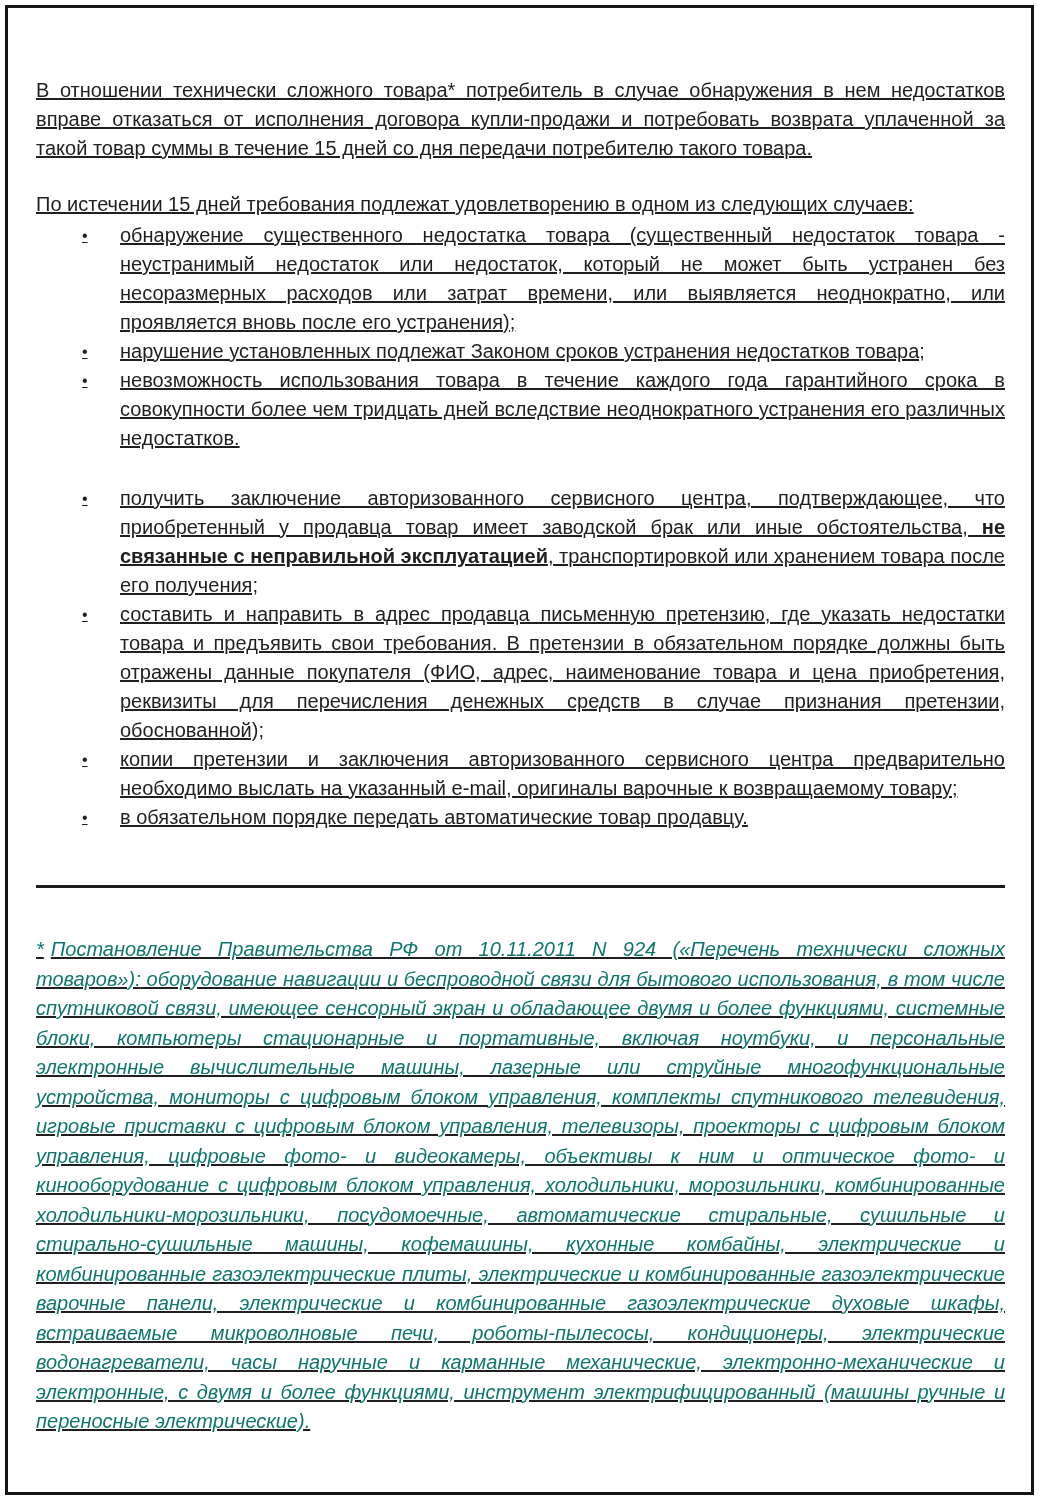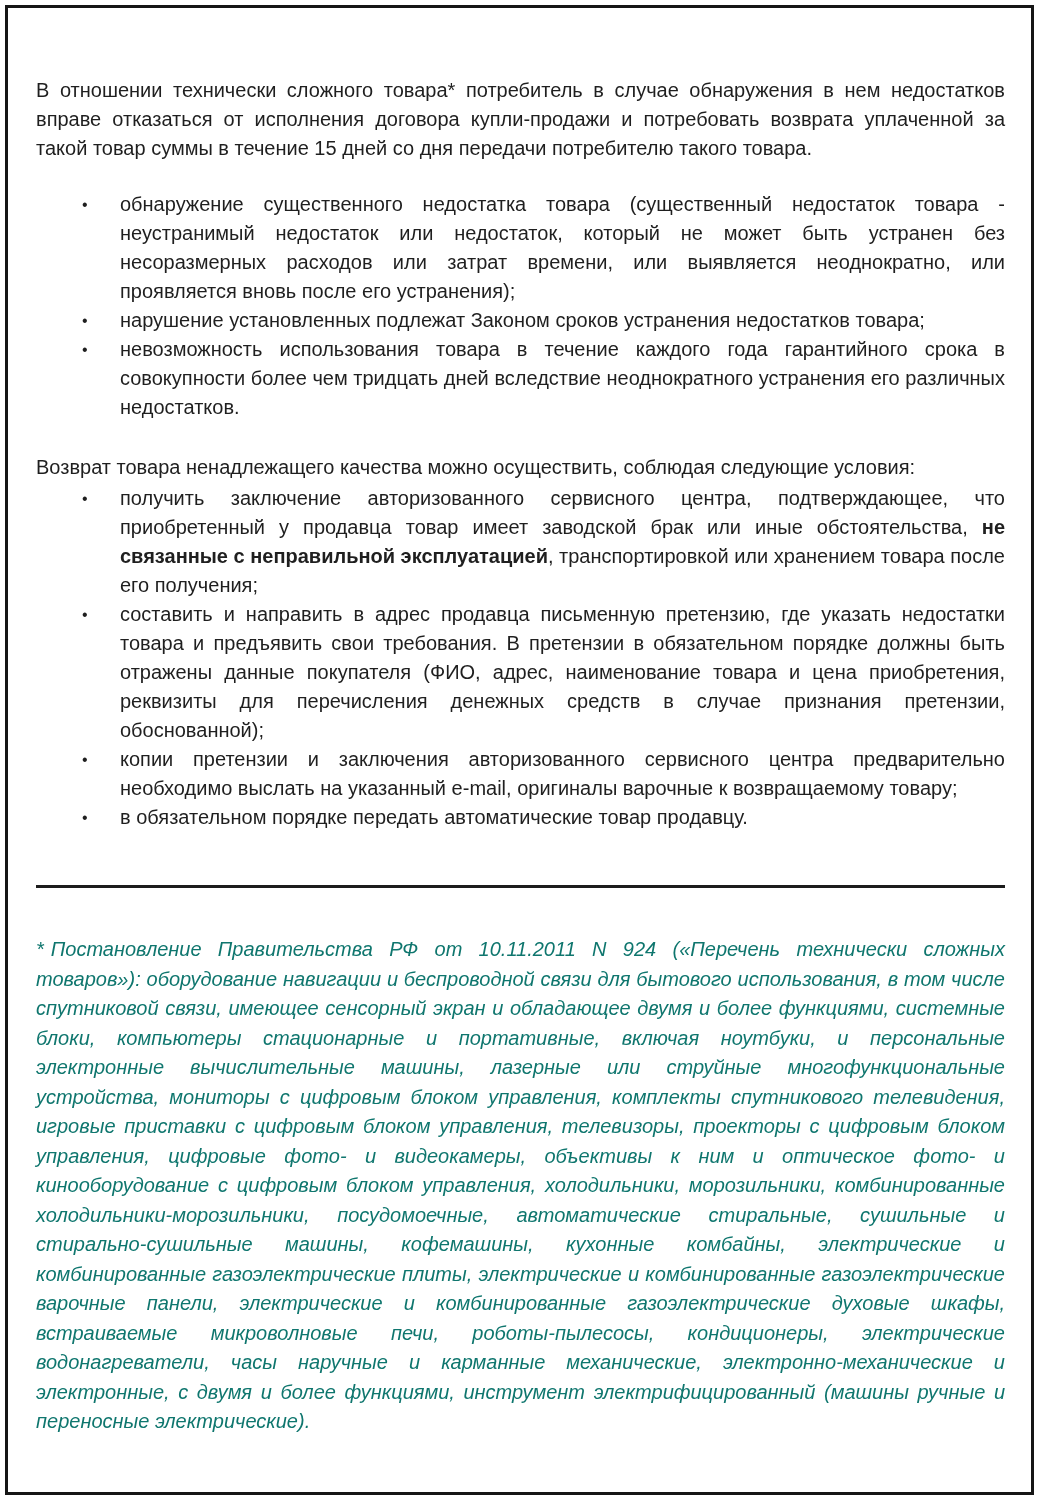--- a/index.html
+++ b/index.html
@@ -21,20 +21,21 @@
   }
   .content {
     position: absolute;
     left: 36px;
     right: 34px;
     top: 0;
   }
   .body-text {
     font-size: 20px;
     line-height: 29px;
+    text-decoration: underline;
   }
   p.intro {
     margin: 76px 0 27px 0;
     text-align: justify;
   }
   .section-heading {
     margin: 0 0 2px 0;
     font-weight: 400;
   }
   ul.doc-list {
@@ -76,37 +77,37 @@
 </style>
 </head>
 <body>
 
 <div class="page-frame"></div>
 
 <main class="content body-text">
 
   <p class="intro">В отношении технически сложного товара* потребитель в случае обнаружения в нем недостатков вправе отказаться от исполнения договора купли-продажи и потребовать возврата уплаченной за такой товар суммы в течение 15 дней со дня передачи потребителю такого товара.</p>
 
+  <p class="section-heading">По истечении 15 дней требования подлежат удовлетворению в одном из следующих случаев:</p>
 
   <ul class="doc-list gap-after">
     <li>
       <span class="bullet">•</span>
       <span class="li-text">обнаружение существенного недостатка товара (существенный недостаток товара - неустранимый недостаток или недостаток, который не может быть устранен без несоразмерных расходов или затрат времени, или выявляется неоднократно, или проявляется вновь после его устранения);</span>
     </li>
     <li>
       <span class="bullet">•</span>
       <span class="li-text">нарушение установленных подлежат Законом сроков устранения недостатков товара;</span>
     </li>
     <li>
       <span class="bullet">•</span>
       <span class="li-text">невозможность использования товара в течение каждого года гарантийного срока в совокупности более чем тридцать дней вследствие неоднократного устранения его различных недостатков.</span>
     </li>
   </ul>
 
-  <p class="section-heading">Возврат товара ненадлежащего качества можно осуществить, соблюдая следующие условия:</p>
 
   <ul class="doc-list">
     <li>
       <span class="bullet">•</span>
       <span class="li-text"><span>получить заключение авторизованного сервисного центра, подтверждающее, что приобретенный у продавца товар имеет заводской брак или иные обстоятельства, </span><b>не связанные с неправильной эксплуатацией</b><span>, транспортировкой или хранением товара после его получения;</span></span>
     </li>
     <li>
       <span class="bullet">•</span>
       <span class="li-text">составить и направить в адрес продавца письменную претензию, где указать недостатки товара и предъявить свои требования. В претензии в обязательном порядке должны быть отражены данные покупателя (ФИО, адрес, наименование товара и цена приобретения, реквизиты для перечисления денежных средств в случае признания претензии, обоснованной);</span>
     </li>

